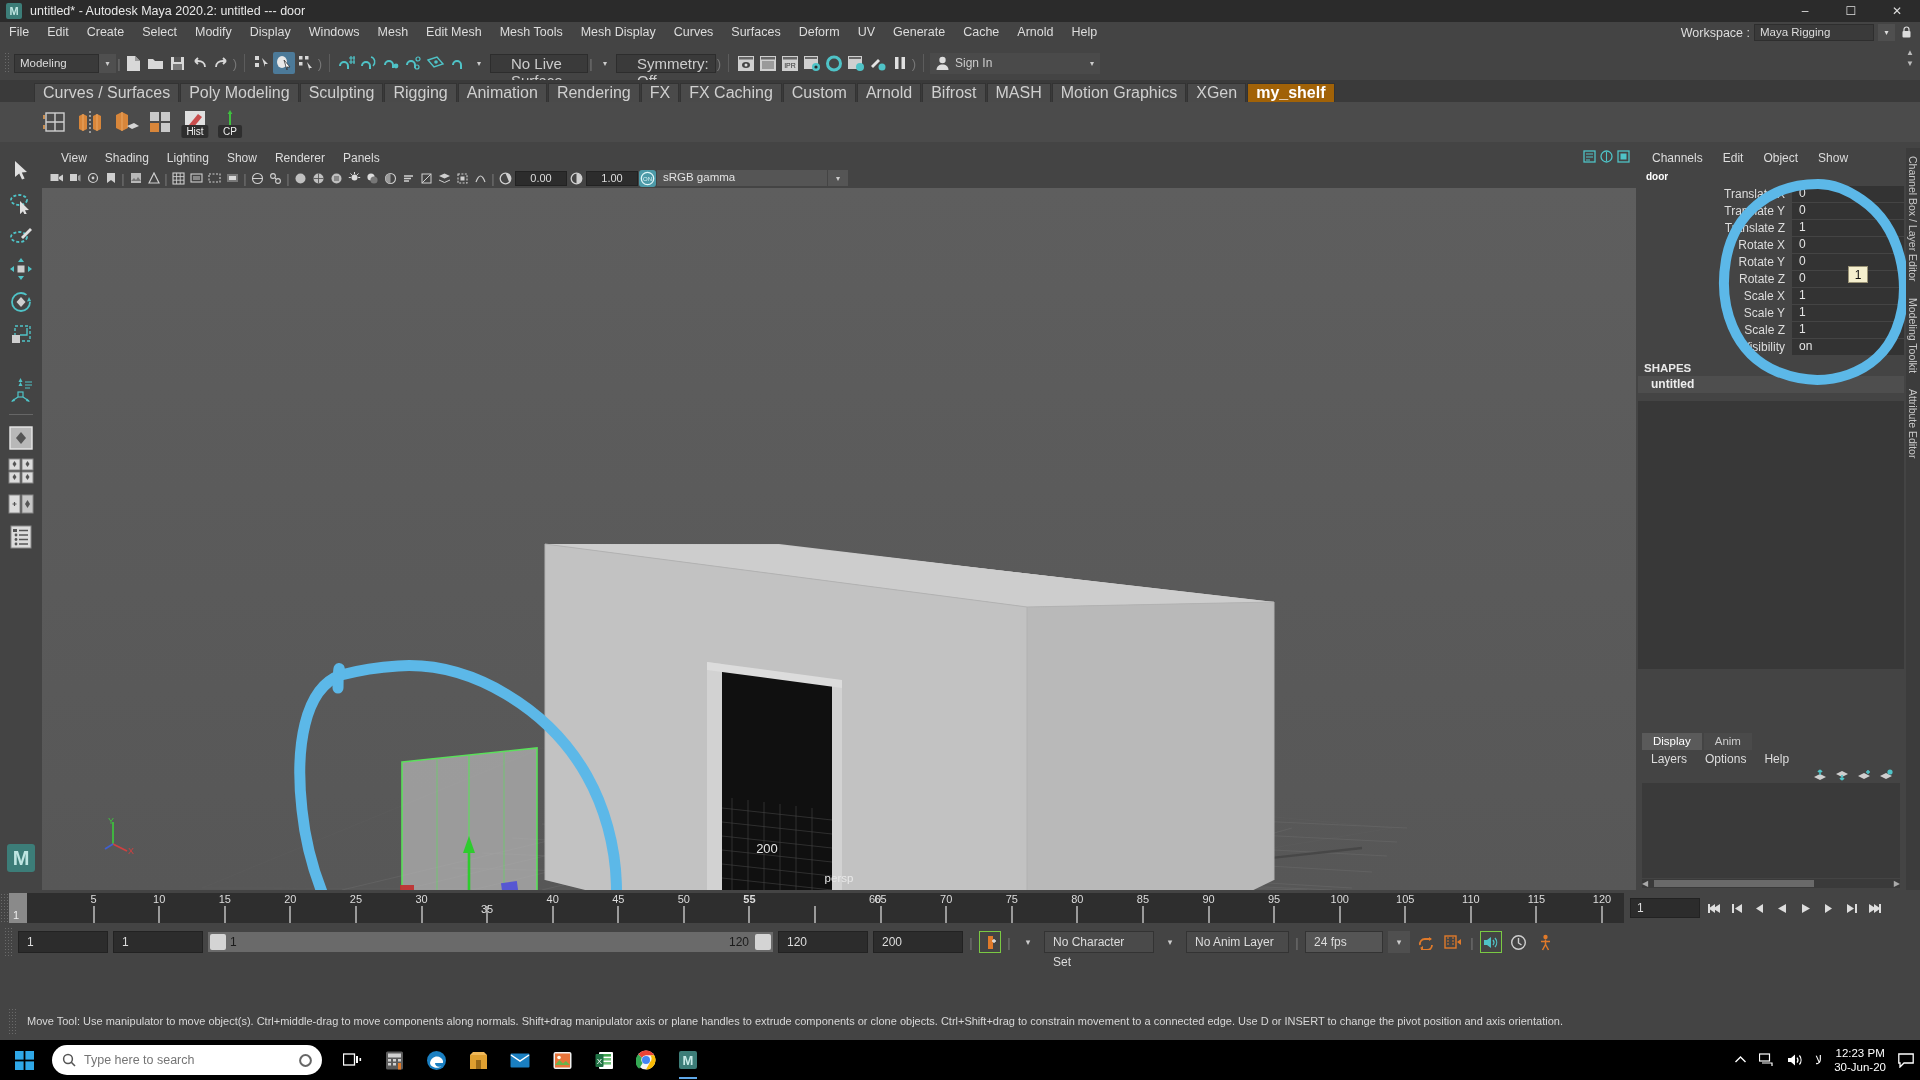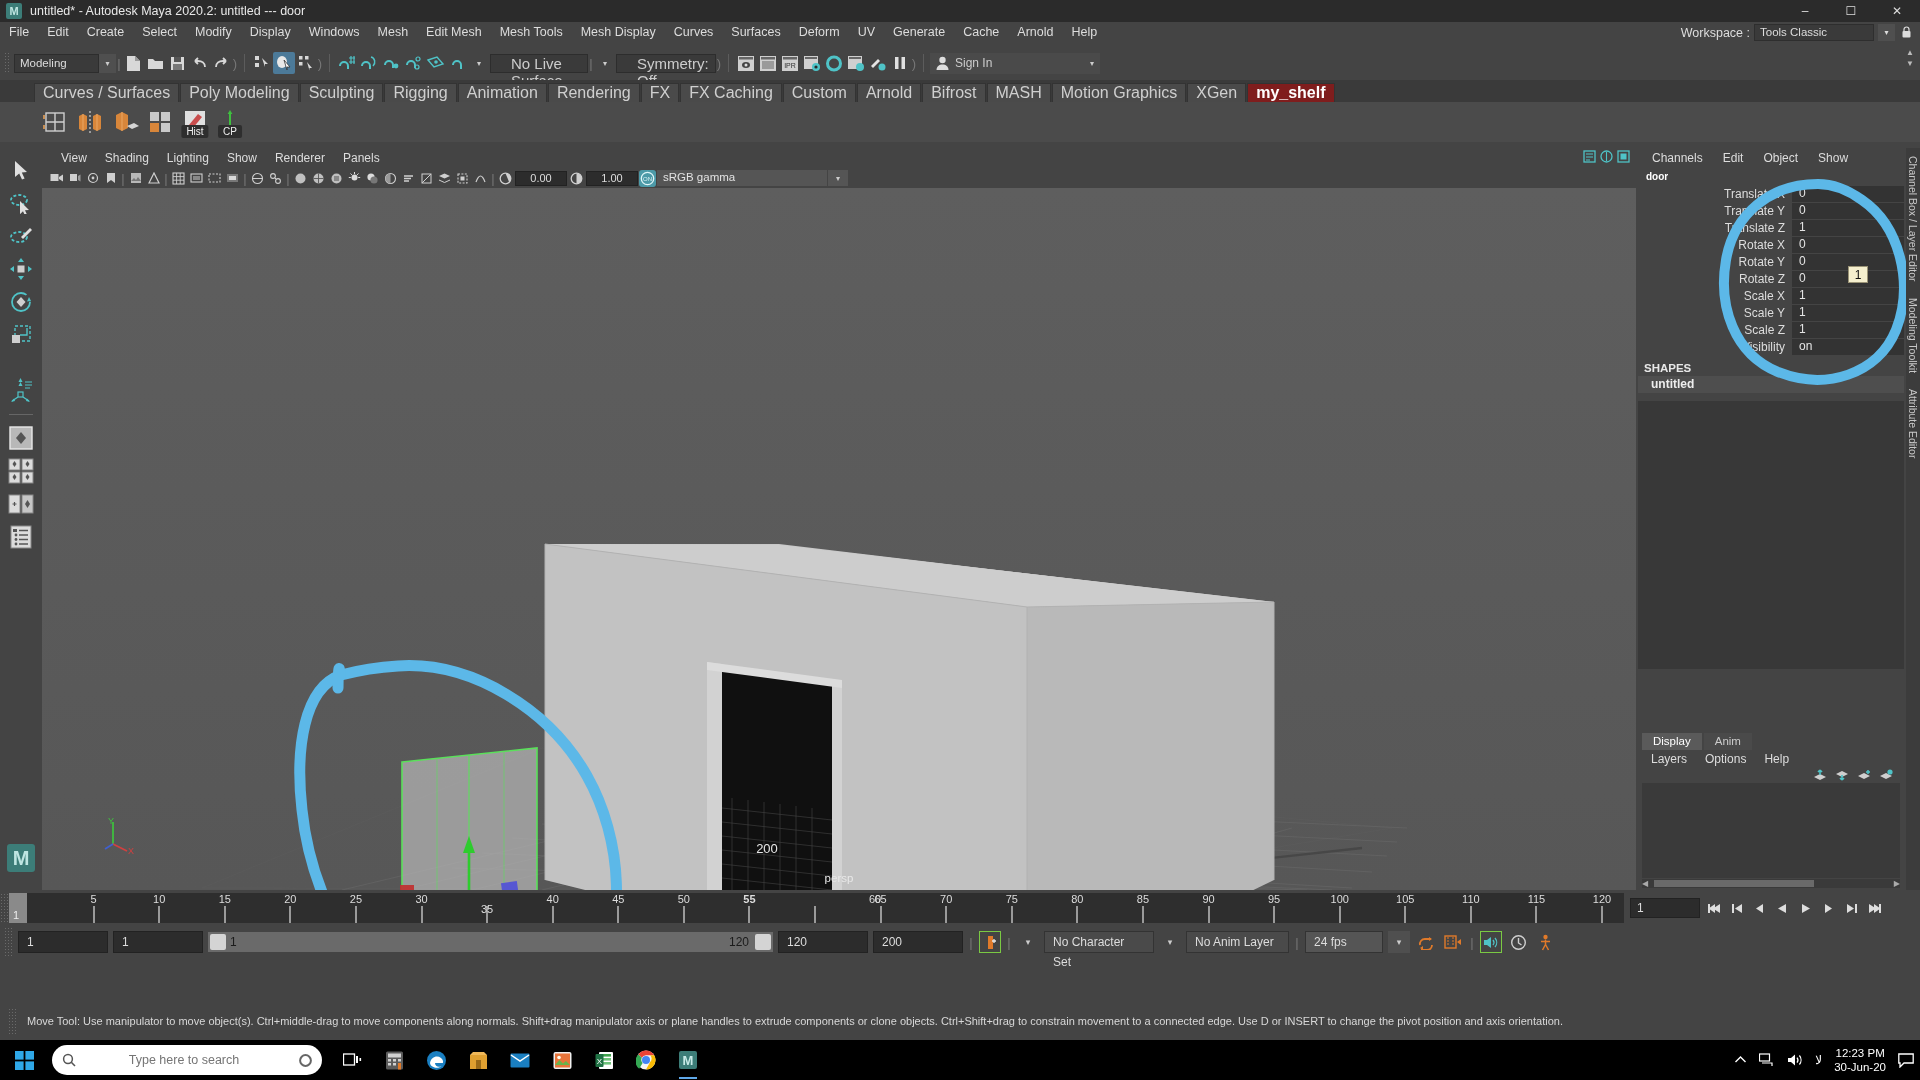--- a/index.html
+++ b/index.html
@@ -72,21 +72,21 @@
   
   .shelf-tabs {
     position:absolute; left:0; top:80px; width:1920px; height:22px;
     background:#3a3a3a; display:flex; align-items:flex-end; padding-left:34px;
   }
   .shelf-tab {
     height:19px; padding:0 8px; font-size:16px; color:#cfcfcf;
     background:#4a4a4a; border:1px solid #333; border-bottom:none;
     line-height:18px; margin-right:1px; white-space:nowrap;
   }
-  .shelf-tab.sel { background:#7f1d1d; color:#fff; font-weight:bold; }
+  .shelf-tab.sel { background:#a16207; color:#fff; font-weight:bold; }
   .shelf-body {
     position:absolute; left:0; top:102px; width:1920px; height:40px;
     background:#4b4b4b; display:flex; align-items:center; padding-left:40px; gap:5px;
   }
   .shelf-left-grip { position:absolute; left:4px; top:82px; width:9px; height:58px;
     background-image:radial-gradient(#6a6a6a 1px, transparent 1px);
     background-size:3px 3px; }
   .shelf-icon { width:30px; height:30px; position:relative; flex:none; }
   .shelf-cap {
     position:absolute; bottom:-1px; left:50%; transform:translateX(-50%);
@@ -231,21 +231,21 @@
   .help-text { font-size:11px; color:#d8d8d8; white-space:nowrap; }
 
   
   .taskbar { position:absolute; left:0; bottom:0; width:1920px; height:40px;
     background:#000; display:flex; align-items:center; }
   .tb-start { width:48px; height:40px; display:flex; align-items:center;
     justify-content:center; }
   .tb-search { width:270px; height:30px; background:#fff; border-radius:15px;
     display:flex; align-items:center; gap:8px; padding:0 10px; margin-left:4px;}
   .tb-search input { border:none; outline:none; font-size:12.5px; color:#444;
-    width:200px; font-family:"Liberation Sans",sans-serif; background:transparent;text-align:center;}
+    width:200px; font-family:"Liberation Sans",sans-serif; background:transparent;}
   .tb-apps { display:flex; align-items:center; gap:2px; margin-left:10px; }
   .tb-app { width:40px; height:40px; display:flex; align-items:center;
     justify-content:center; position:relative; }
   .tb-app.running::after { content:''; position:absolute; bottom:1px; left:11px;
     width:18px; height:2px; background:#5fa8e8; }
   .tb-tray { margin-left:auto; display:flex; align-items:center; gap:12px;
     padding-right:6px; color:#fff; }
   .tb-clock { font-size:11.5px; line-height:14px; text-align:center; color:#fff;}
   svg { display:block; }
 </style>
@@ -281,21 +281,21 @@
     <div class="mi">Deform</div>
     <div class="mi">UV</div>
     <div class="mi">Generate</div>
     <div class="mi">Cache</div>
     <div class="mi">Arnold</div>
     <div class="mi">Help</div>
   </div>
 
   <div class="workspace-box">
     <span class="ws-label">Workspace :</span>
-    <span class="ws-select">Tools Classic</span>
+    <span class="ws-select">Maya Rigging</span>
     <span class="ws-arrow">▾</span>
     <span class="lock-icon">
       <svg width="11" height="13" viewBox="0 0 11 13">
           <path d="M3 5V3.5a2.5 2.5 0 015 0V5" fill="none" stroke="#ddd" stroke-width="1.2"></path>
           <rect x="1.5" y="5" width="8" height="6.5" rx="1" fill="#ddd"></rect>
         </svg>
     </span>
   </div>
 
   <div class="statusline">

